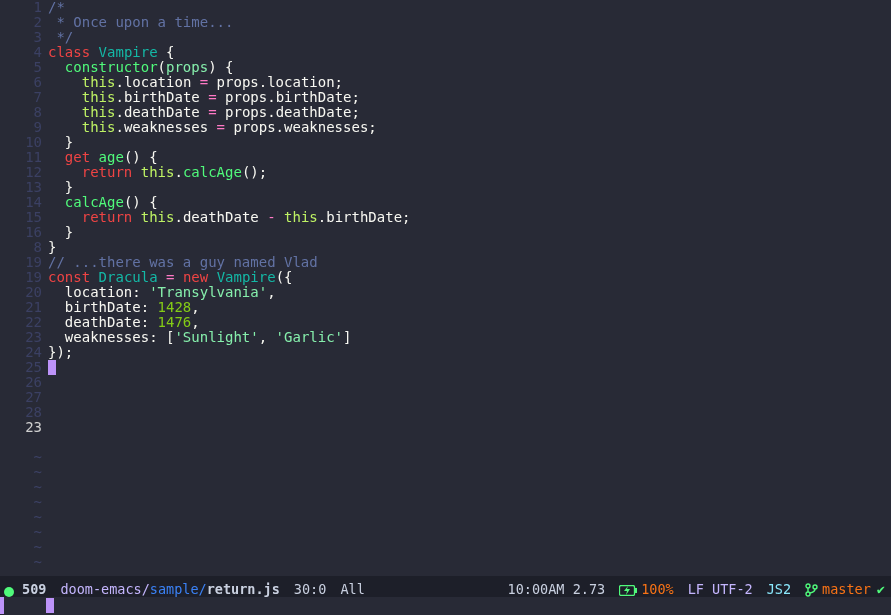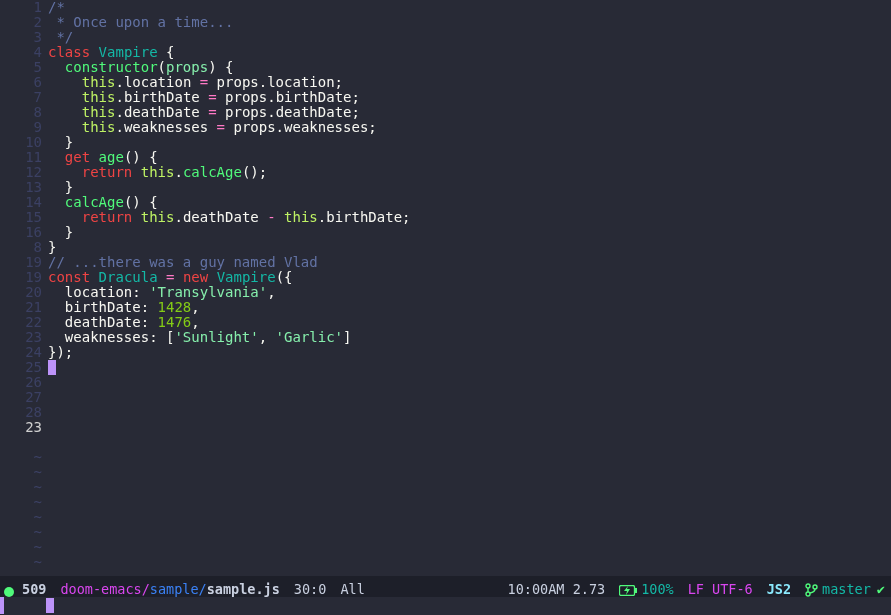--- a/index.html
+++ b/index.html
@@ -18,25 +18,25 @@
   .par{color:#86efac}    
   .prop{color:#bef264}   
   .str{color:#86efac}    
   .num{color:#84cc16}    
   .op {color:#ff79c6}
   .pl {color:#f8f8f2}    
   
   .modeline{height:21px;background:#1d1f29;color:#c9d0e0;display:flex;align-items:flex-end;font-size:13.5px;padding:0 6px 0 0}
   .dot{width:10px;height:10px;border-radius:50%;background:#50fa7b;margin:0 8px 0 4px}
   .ml-seg{margin-right:14px}
-  .ml-dim{color:#d946ef}
+  .ml-dim{color:#c4b5fd}
   .ml-bold{font-weight:bold}
   .ml-orange{color:#3b82f6}
-  .ml-green{color:#14b8a6}
-  .ml-cyan{color:#8be9fd;font-weight:bold}
+  .ml-green{color:#f97316}
+  .ml-cyan{color:#8be9fd;font-weight:normal}
   .grow{flex:1}
   .branch-icon{display:inline-block;vertical-align:middle;margin-right:4px}
   .check{color:#50fa7b;margin-left:6px}
   .minibuf{height:18px;background:#282a36;position:relative}
   .minibuf .mb-cursor{position:absolute;left:46px;top:1px;width:8px;height:15px;background:#bd93f9}
   .minibuf .mb-bar{position:absolute;left:0;top:0;width:4px;height:17px;background:#bd93f9}
   .batt{display:inline-block;vertical-align:middle;margin-right:4px}
 </style>
 </head>
 <body>
@@ -82,33 +82,33 @@
         <div class="tilde">~</div>
         <div class="tilde">~</div>
         <div class="tilde">~</div>
       </div>
     <div class="content" id="content"><div><span class="cmt">/*</span></div><div><span class="cmt"> * Once upon a time...</span></div><div><span class="cmt"> */</span></div><div><span class="pl"></span></div><div><span class="kw">class</span><span class="pl"> </span><span class="cls">Vampire</span><span class="pl"> {</span></div><div><span class="pl">  </span><span class="fn">constructor</span><span class="pl">(</span><span class="par">props</span><span class="pl">) {</span></div><div><span class="pl">    </span><span class="prop">this</span><span class="pl">.</span><span class="pl">location </span><span class="op">=</span><span class="pl"> props.</span><span class="pl">location;</span></div><div><span class="pl">    </span><span class="prop">this</span><span class="pl">.</span><span class="pl">birthDate </span><span class="op">=</span><span class="pl"> props.</span><span class="pl">birthDate;</span></div><div><span class="pl">    </span><span class="prop">this</span><span class="pl">.</span><span class="pl">deathDate </span><span class="op">=</span><span class="pl"> props.</span><span class="pl">deathDate;</span></div><div><span class="pl">    </span><span class="prop">this</span><span class="pl">.</span><span class="pl">weaknesses </span><span class="op">=</span><span class="pl"> props.</span><span class="pl">weaknesses;</span></div><div><span class="pl">  }</span></div><div><span class="pl"></span></div><div><span class="pl">  </span><span class="kw">get</span><span class="pl"> </span><span class="fn">age</span><span class="pl">() {</span></div><div><span class="pl">    </span><span class="kw">return</span><span class="pl"> </span><span class="prop">this</span><span class="pl">.</span><span class="fn">calcAge</span><span class="pl">();</span></div><div><span class="pl">  }</span></div><div><span class="pl"></span></div><div><span class="pl">  </span><span class="fn">calcAge</span><span class="pl">() {</span></div><div><span class="pl">    </span><span class="kw">return</span><span class="pl"> </span><span class="prop">this</span><span class="pl">.</span><span class="pl">deathDate </span><span class="op">-</span><span class="pl"> </span><span class="prop">this</span><span class="pl">.</span><span class="pl">birthDate;</span></div><div><span class="pl">  }</span></div><div><span class="pl">}</span></div><div><span class="pl"></span></div><div><span class="cmt">// ...there was a guy named Vlad</span></div><div><span class="pl"></span></div><div><span class="kw">const</span><span class="pl"> </span><span class="cls">Dracula</span><span class="pl"> </span><span class="op">=</span><span class="pl"> </span><span class="kw">new</span><span class="pl"> </span><span class="cls">Vampire</span><span class="pl">({</span></div><div><span class="pl">  location: </span><span class="str">'Transylvania'</span><span class="pl">,</span></div><div><span class="pl">  birthDate: </span><span class="num">1428</span><span class="pl">,</span></div><div><span class="pl">  deathDate: </span><span class="num">1476</span><span class="pl">,</span></div><div><span class="pl">  weaknesses: [</span><span class="str">'Sunlight'</span><span class="pl">, </span><span class="str">'Garlic'</span><span class="pl">]</span></div><div><span class="pl">});</span></div><div><span class="cursor"></span></div><div>&nbsp;</div><div>&nbsp;</div><div>&nbsp;</div><div>&nbsp;</div><div>&nbsp;</div><div>&nbsp;</div><div>&nbsp;</div><div>&nbsp;</div></div>
   </div>
 
   <div class="modeline">
     <span class="dot"></span>
     <span class="ml-seg ml-bold">509</span>
-    <span class="ml-seg"><span class="ml-dim">doom-emacs/</span><span class="ml-orange">sample/</span><span class="ml-bold">sample.js</span></span>
+    <span class="ml-seg"><span class="ml-dim">doom-emacs/</span><span class="ml-orange">sample/</span><span class="ml-bold">return.js</span></span>
     <span class="ml-seg">30:0</span>
     <span class="ml-seg">All</span>
     <span class="grow"></span>
     <span class="ml-seg"><span>10:00AM</span> <span>2.73</span></span>
     <span class="ml-seg ml-green">
       <svg class="batt" width="18" height="11" viewBox="0 0 18 11">
         <rect x="0.5" y="0.5" width="15" height="10" rx="1.5" fill="none" stroke="#50fa7b" stroke-width="1.3"></rect>
         <rect x="16" y="3" width="2" height="5" fill="#50fa7b"></rect>
         <path d="M9 1 L5 6 L8 6 L7 10 L11 4 L8 4 Z" fill="#50fa7b"></path>
       </svg><span>100%</span>
     </span>
-    <span class="ml-seg ml-dim">LF UTF-6</span>
+    <span class="ml-seg ml-dim">LF UTF-2</span>
     <span class="ml-seg ml-cyan">JS2</span>
     <span class="ml-green">
       <svg class="branch-icon" width="13" height="14" viewBox="0 0 13 14">
         <circle cx="3" cy="3" r="2" fill="none" stroke="#50fa7b" stroke-width="1.4"></circle>
         <circle cx="3" cy="11" r="2" fill="none" stroke="#50fa7b" stroke-width="1.4"></circle>
         <circle cx="10" cy="4" r="2" fill="none" stroke="#50fa7b" stroke-width="1.4"></circle>
         <path d="M3 5 V9 M10 6 Q10 9 5 10" fill="none" stroke="#50fa7b" stroke-width="1.4"></path>
       </svg><span>master</span>
     </span>
     <span class="check">✔</span>

